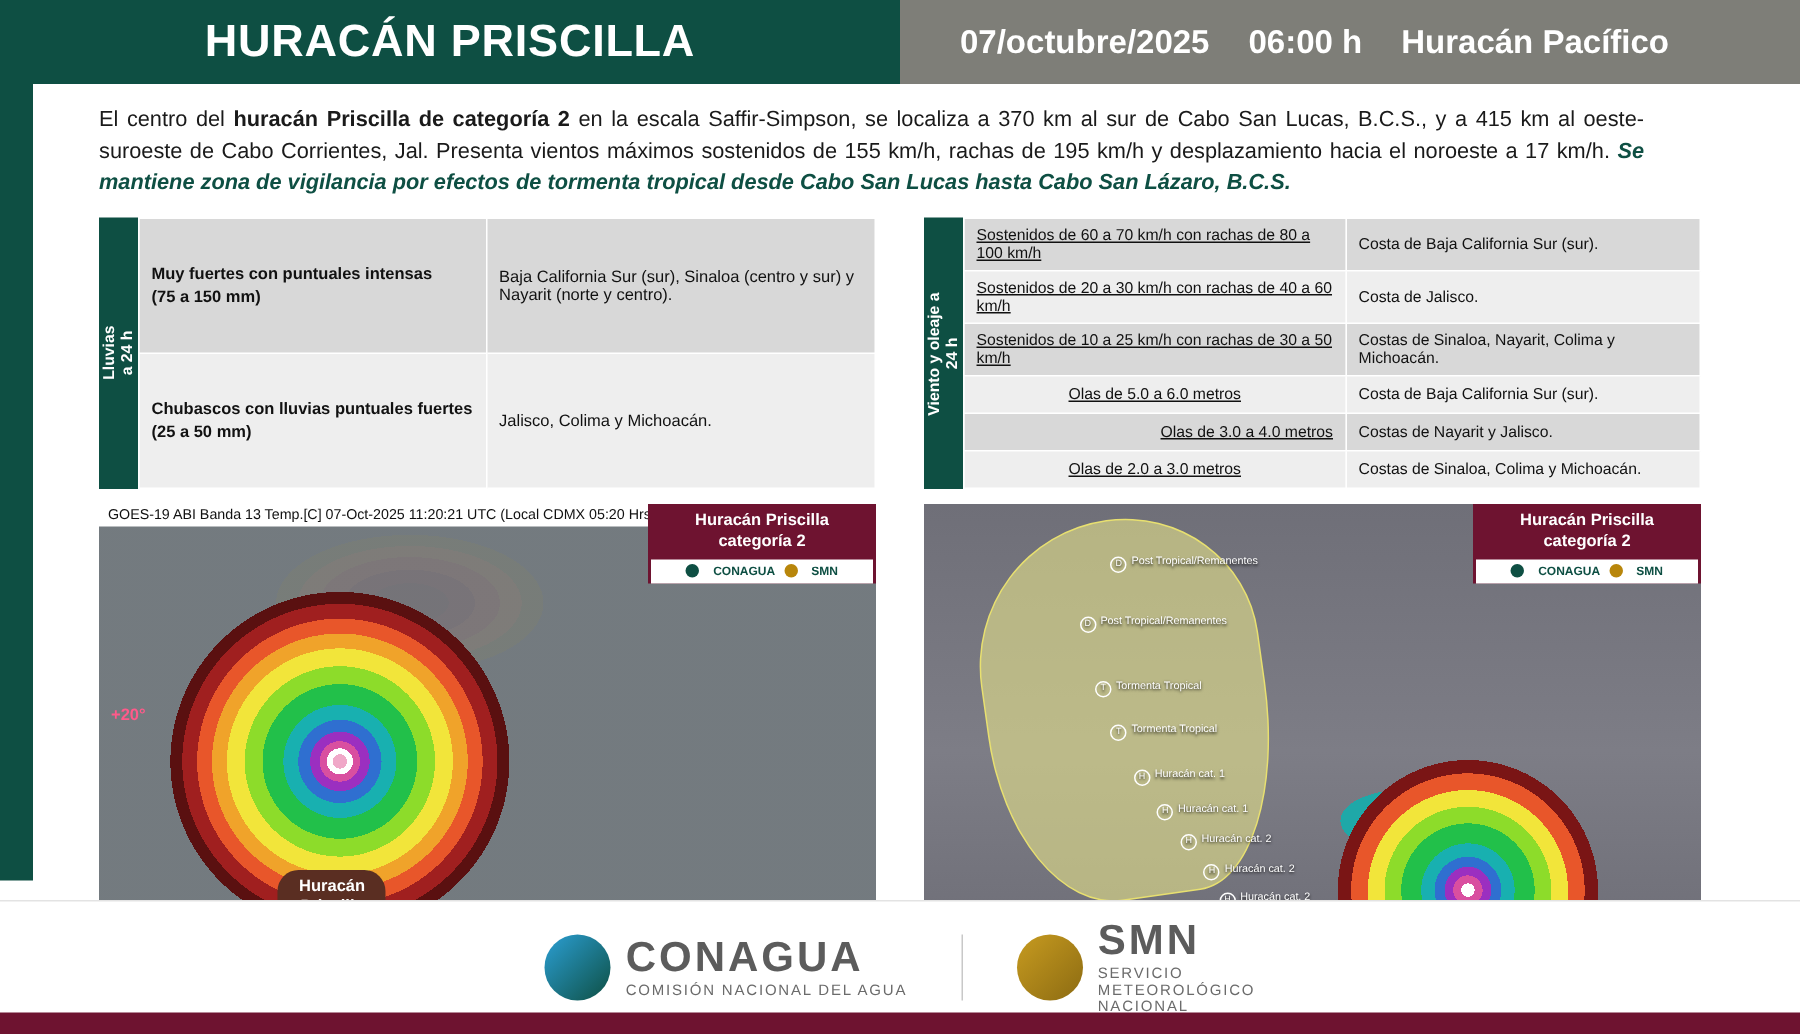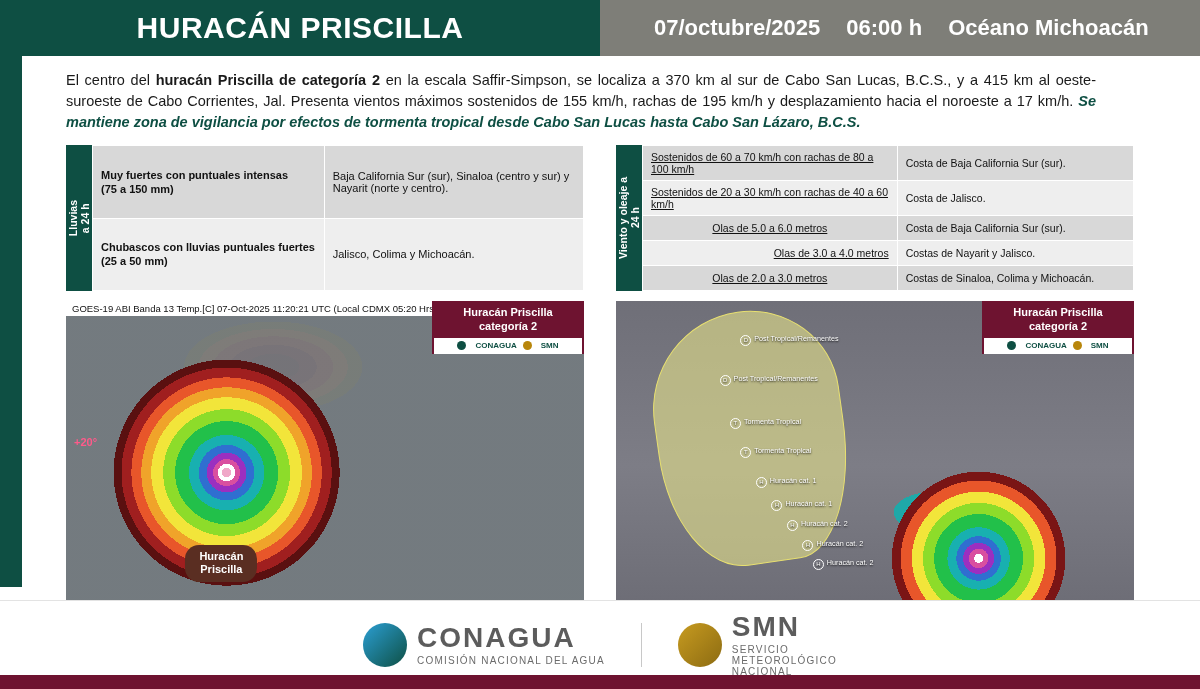--- a/index.html
+++ b/index.html
@@ -22,21 +22,21 @@
   .header-left .title{
     color:#ffffff;
     font-size:30px;
     font-weight:bold;
     letter-spacing:.5px;
   }
   .header-right{
     background:#7e7e78;
     flex:1;
     display:flex;align-items:center;
-    padding-left:54px;
+    padding-left:40px;
     gap:26px;
   }
   .header-right span{
     color:#ffffff;font-size:22px;font-weight:bold;
   }
   
   .summary{
     padding:14px 104px 6px 66px;
     font-size:14.5px;
     line-height:1.45;
@@ -211,21 +211,21 @@
 </head>
 <body>
 
 <div class="header">
   <div class="header-left">
     <div class="title">HURACÁN PRISCILLA</div>
   </div>
   <div class="header-right">
     <span>07/octubre/2025</span>
     <span>06:00 h</span>
-    <span>Océano Michoacán</span>
+    <span>Huracán Pacífico</span>
   </div>
 </div>
 
 <div class="left-stripe"></div>
 
 <div class="summary">
   <span>El centro del </span><b>huracán Priscilla de categoría 2</b><span> en la escala Saffir-Simpson, se localiza a 370 km al sur de Cabo San Lucas, B.C.S., y a 415 km al oeste-suroeste de Cabo Corrientes, Jal. Presenta vientos máximos sostenidos de 155 km/h, rachas de 195 km/h y desplazamiento hacia el noroeste a 17 km/h. </span><span class="ital">Se mantiene zona de vigilancia por efectos de tormenta tropical desde Cabo San Lucas hasta Cabo San Lázaro, B.C.S.</span>
 </div>
 
 <div class="tables">
@@ -258,20 +258,24 @@
     </div>
     <table class="wind">
       <tbody>
           <tr>
         <td class="c1">Sostenidos de 60 a 70 km/h con rachas de 80 a 100 km/h</td>
         <td class="c2">Costa de Baja California Sur (sur).</td>
       </tr>
       <tr>
         <td class="c1">Sostenidos de 20 a 30 km/h con rachas de 40 a 60 km/h</td>
         <td class="c2">Costa de Jalisco.</td>
+      </tr>
+      <tr>
+        <td class="c1">Sostenidos de 10 a 25 km/h con rachas de 30 a 50 km/h</td>
+        <td class="c2">Costas de Sinaloa, Nayarit, Colima y Michoacán.</td>
       </tr>
       <tr>
         <td class="c1" style="text-align:center">Olas de 5.0 a 6.0 metros</td>
         <td class="c2">Costa de Baja California Sur (sur).</td>
       </tr>
       <tr>
         <td class="c1" style="text-align:right">Olas de 3.0 a 4.0 metros</td>
         <td class="c2">Costas de Nayarit y Jalisco.</td>
       </tr>
       <tr>

